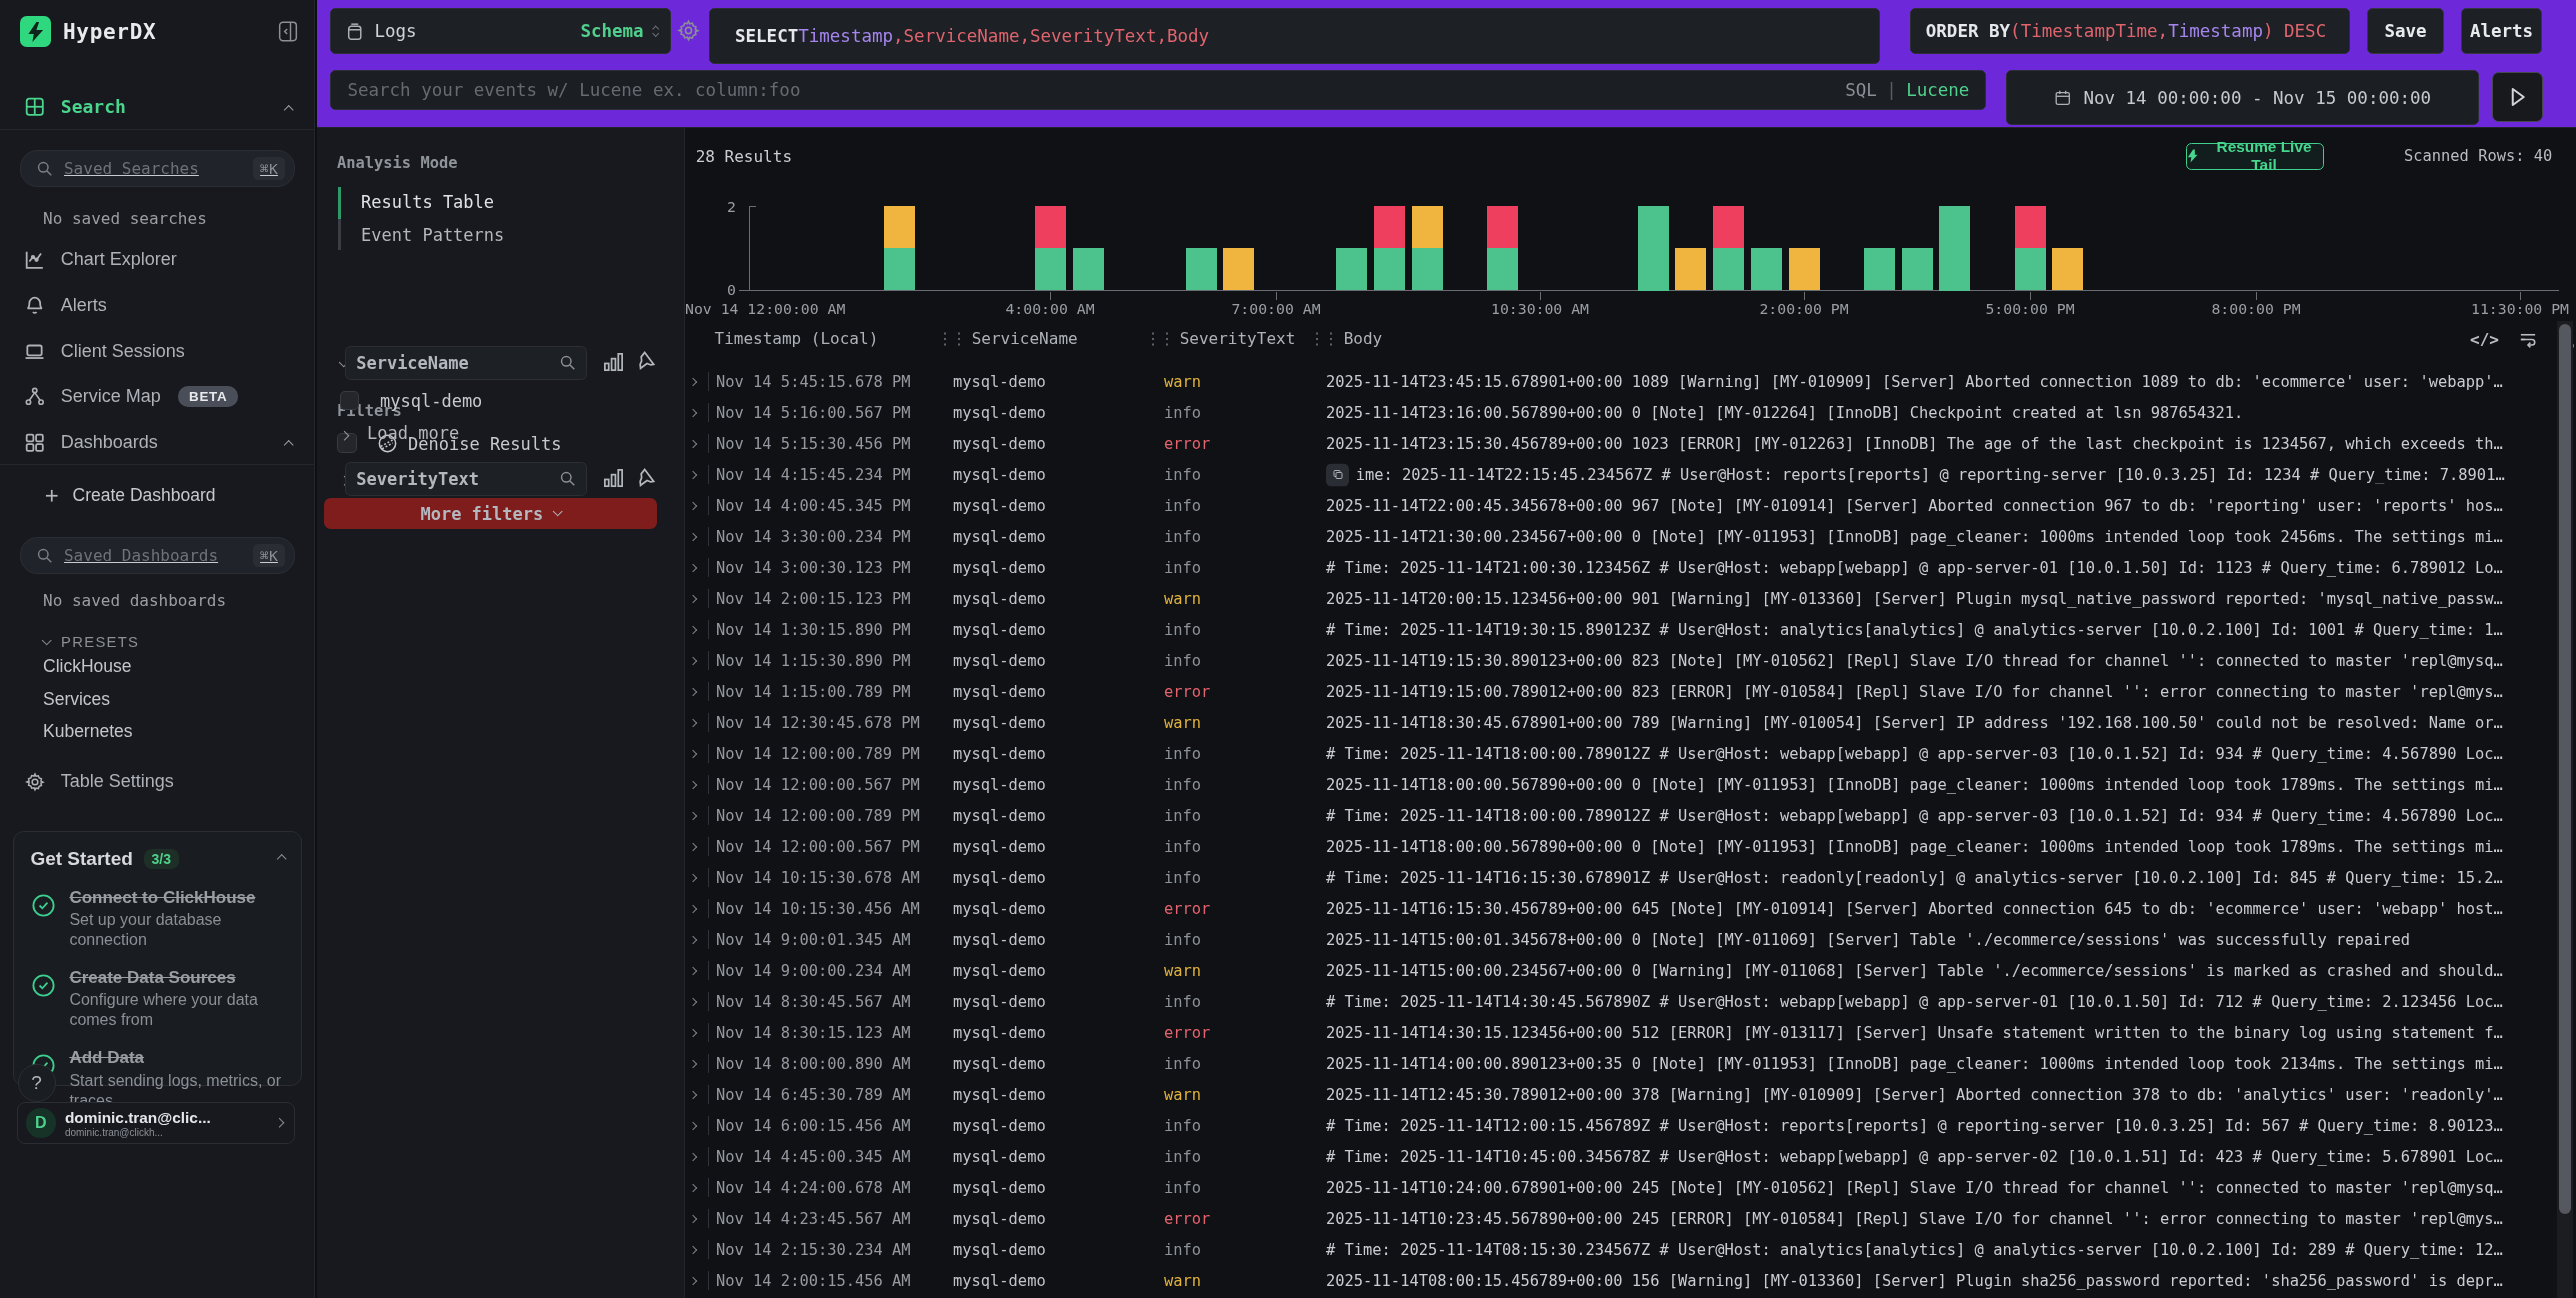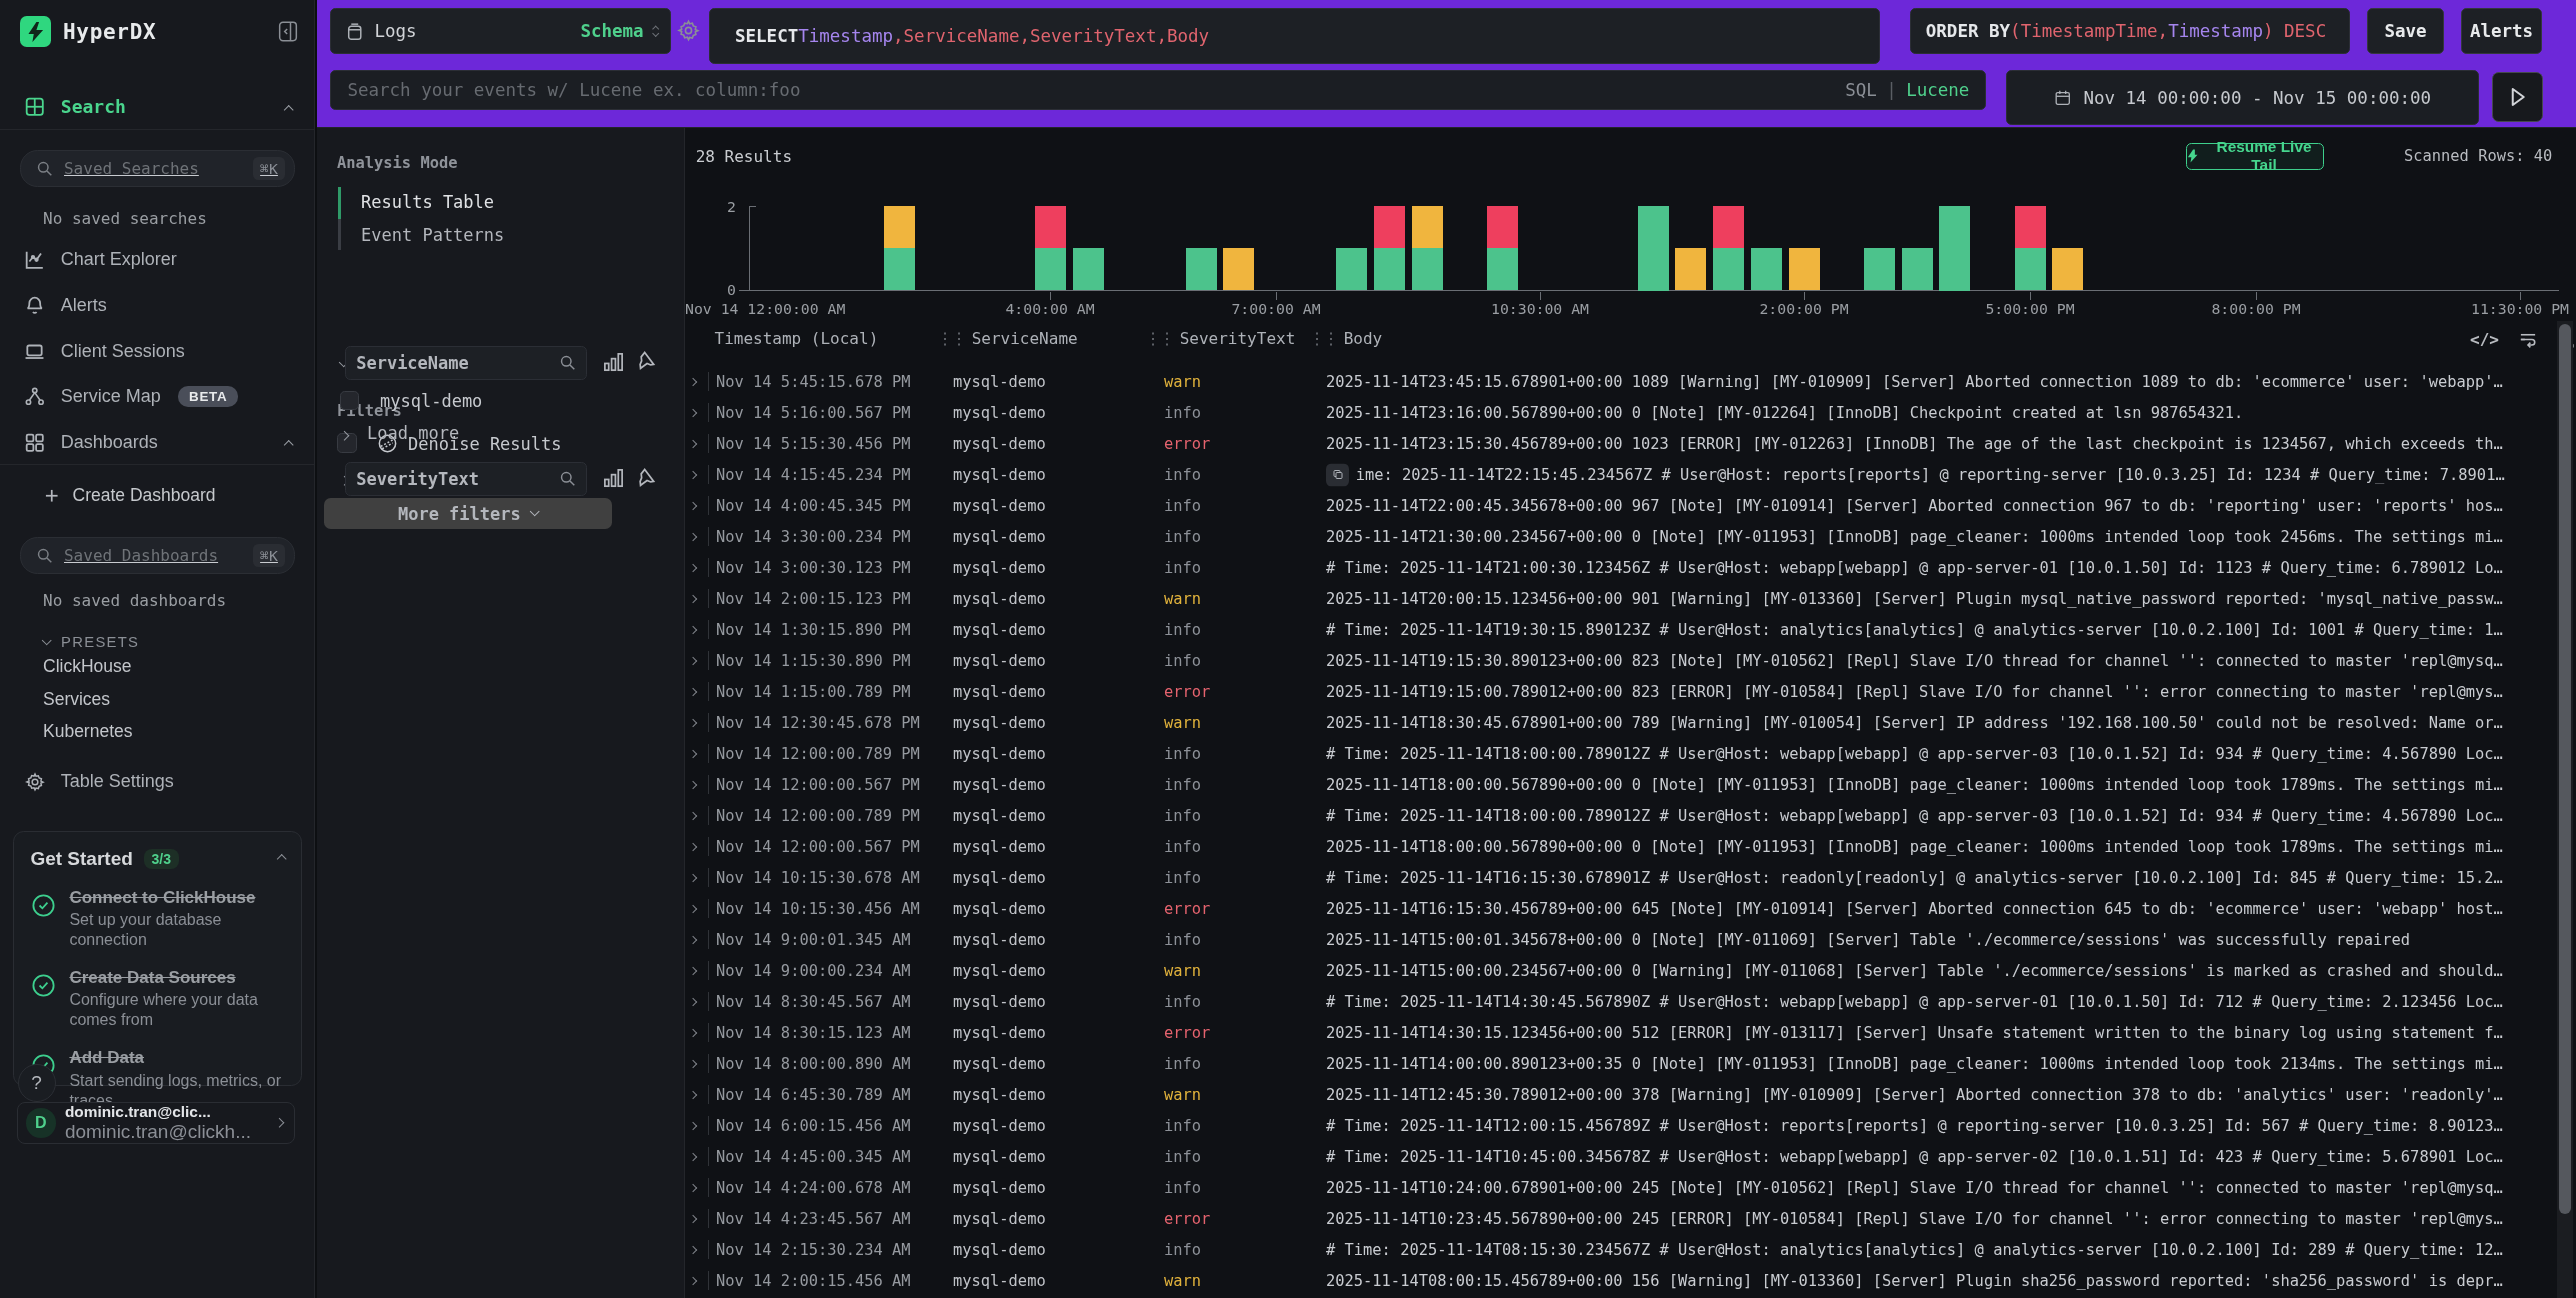--- a/index.html
+++ b/index.html
@@ -36,21 +36,21 @@
   .gs-badge { margin-left:10.7px; background:#1d2f26; color:#4fd08c; font-weight:bold; font-size:14px; border-radius:8px; padding:2px 8px; font-family:"Liberation Sans",sans-serif; }
   .gs-item { display:flex; margin-top:17.5px; }
   .gs-check { flex:0 0 27px; height:27px; margin-right:12px; margin-top:4px; }
   .gs-item-title { font-family:"Liberation Sans",sans-serif; font-weight:bold; font-size:17px; color:#9a9ea3; text-decoration:line-through; }
   .gs-item-desc { font-family:"Liberation Sans",sans-serif; font-size:16px; color:#8b8f96; line-height:1.25; margin-top:2.7px; }
   #help-btn { position:absolute; left:17.5px; top:1064px; width:38px; height:38px; border-radius:50%; border:0.7px solid #2b2e34; background:#1a1d22; color:#b4b7bd; font-size:19px; display:flex; align-items:center; justify-content:center; font-family:"Liberation Sans",sans-serif; }
   #user-box { position:absolute; left:17px; top:1102px; width:278px; height:42px; border:0.7px solid #2a2d33; border-radius:8px; display:flex; align-items:center; padding:0 10.7px 0 8px; background:#17191e; }
   .avatar { width:29.5px; height:29.5px; border-radius:50%; background:#173227; color:#4fd08c; font-weight:bold; font-size:16px; display:flex; align-items:center; justify-content:center; font-family:"Liberation Sans",sans-serif; }
   .user-meta { margin-left:9.4px; flex:1; overflow:hidden; }
   .user-name { font-family:"Liberation Sans",sans-serif; font-weight:bold; font-size:15.4px; color:#e3e5e8; white-space:nowrap; }
-  .user-email { font-family:"Liberation Sans",sans-serif; font-size:19px; color:#8b8f96; white-space:nowrap; }
+  .user-email { font-family:"Liberation Sans",sans-serif; font-size:10px; color:#8b8f96; white-space:nowrap; }
 
   
   #topbar { position:absolute; left:317px; top:0; width:2259px; height:128px; background:#6d28d9; border-bottom:0.7px solid #22242a; }
   .tb-box { position:absolute; background:#1d2025; border:0.7px solid #2b2e35; border-radius:5.4px; display:flex; align-items:center; }
   #source-box { left:13.4px; top:8px; width:341px; height:46px; padding:0 12px 0 14.8px; }
   #source-box .src-label { font-size:17.5px; color:#d2d4d8; margin-left:10.7px; }
   #schema-label { margin-left:auto; color:#4fd08c; font-weight:bold; font-size:17.5px; }
   .updown { margin-left:9.4px; display:flex; flex-direction:column; gap:4px; color:#6d7177; }
   .updown .chev { width:5.4px; height:5.4px; border-width:1.3px; }
   #gear-btn { position:absolute; left:360px; top:19px; color:#8b8f96; }
@@ -79,21 +79,21 @@
   #mode-rail { position:absolute; left:0; top:0; width:3.4px; height:63px; background:#3a3d44; }
   #mode-rail-active { position:absolute; left:0; top:0; width:3.4px; height:32px; background:#2f9a68; }
   .mode-item { position:absolute; left:23px; font-size:17px; color:#b4b7bd; white-space:nowrap; cursor:pointer; }
   .mode-item.active { color:#e0e2e5; }
   .checkbox { position:absolute; width:20px; height:20px; border-radius:4.7px; background:#24262c; border:0.7px solid #383b42; }
   .fp-text { position:absolute; font-size:17px; color:#c6c9ce; white-space:nowrap; }
   .field-box { position:absolute; left:27.5px; width:242px; height:34px; background:#1d2025; border:0.7px solid #2b2e35; border-radius:5.4px; display:flex; align-items:center; padding:0 9.4px 0 10.7px; }
   .field-box .fb-label { font-size:17px; font-weight:bold; color:#b4b7bd; flex:1; }
   .fp-chev { position:absolute; color:#9599a0; }
   .fp-icon { position:absolute; color:#b4b7bd; }
-  #more-filters { position:absolute; left:7.4px; top:370px; width:288px; height:31px; background:#404040; border-radius:6.7px; display:flex; align-items:center; justify-content:center; gap:10.7px; color:#b4b7bd; font-size:17px; font-weight:bold; cursor:pointer; }
+  #more-filters { position:absolute; left:7.4px; top:370px; width:333px; height:31px; background:#7f1d1d; border-radius:6.7px; display:flex; align-items:center; justify-content:center; gap:10.7px; color:#b4b7bd; font-size:17px; font-weight:bold; cursor:pointer; }
 
   
   #main { position:absolute; left:685px; top:128px; width:1891px; height:1170px; background:#0f1115; }
   #results-count { position:absolute; left:10.7px; top:19px; font-size:16px; color:#c9ccd0; }
   #live-tail-btn { position:absolute; left:1501px; top:14.8px; width:138px; height:27px; border:1.3px solid #3ed08c; border-radius:5.4px; background:rgba(62,208,140,0.07); color:#46d68e; font-size:15.4px; font-weight:bold; display:flex; align-items:center; justify-content:center; gap:6.7px; cursor:pointer; }
   #scanned-rows { position:absolute; left:1719px; top:19px; font-size:15.4px; color:#b9bcc1; white-space:nowrap; }
   
   #chart { position:absolute; left:0; top:0; width:1891px; height:195px; }
   .y-axis { position:absolute; left:64px; top:78px; width:1.3px; height:85px; background:#6a6e74; }
   .y-tick-top { position:absolute; left:64px; top:78px; width:6.7px; height:1.3px; background:#6a6e74; }

